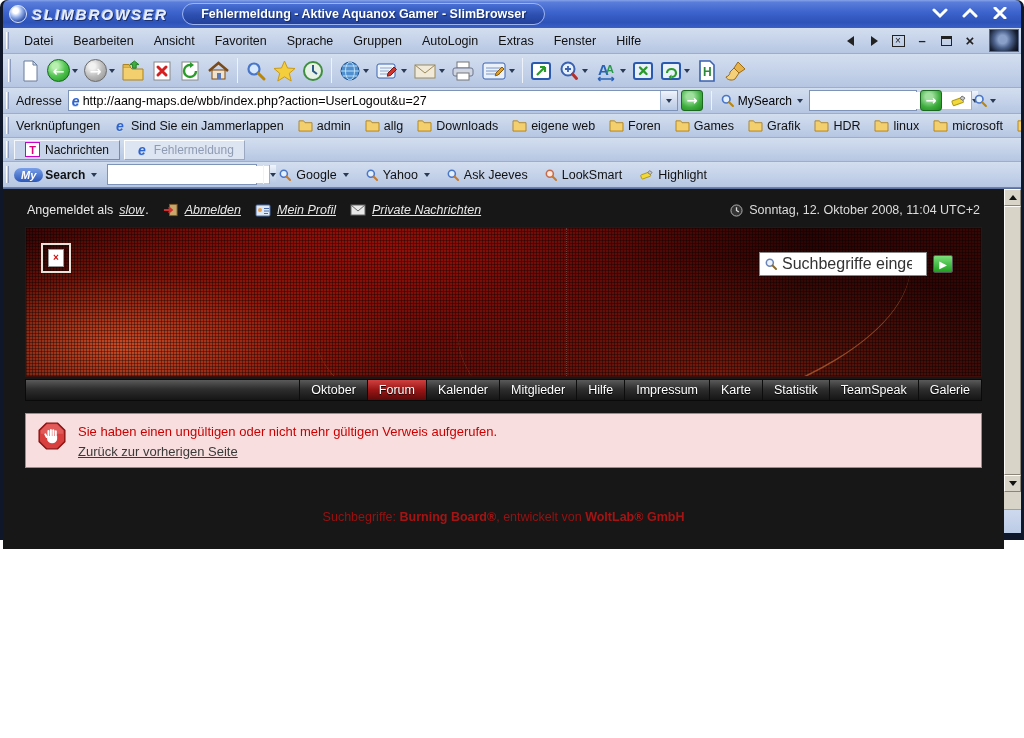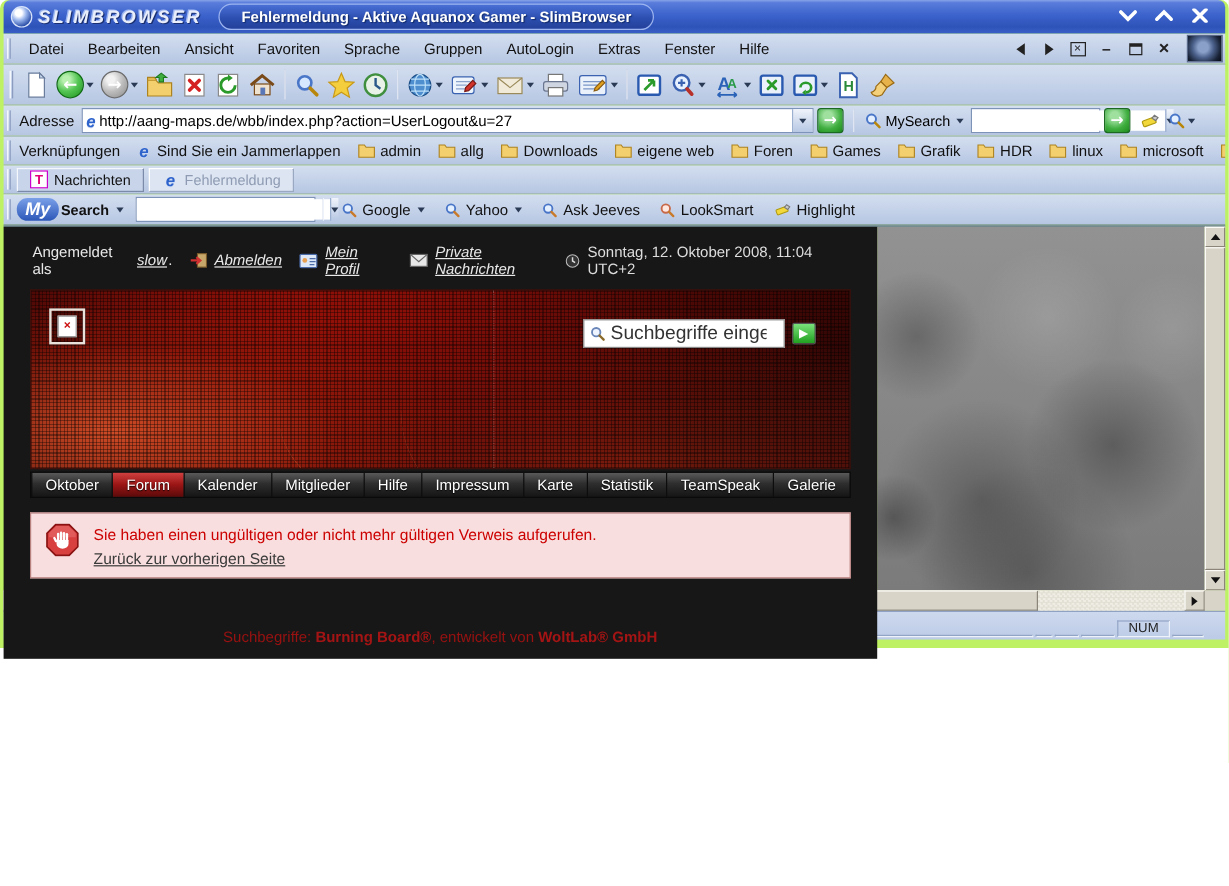--- a/index.html
+++ b/index.html
@@ -1,19 +1,19 @@
 <!DOCTYPE html>
 <html><head>
 <meta charset="utf-8">
 <style>
   * { box-sizing: border-box; margin: 0; padding: 0; }
   html,body { width:1024px; height:738px; overflow:hidden; }
   body { font-family:"Liberation Sans", sans-serif; font-size:12px; }
 
-  .window { width:1024px; height:540px; background:#bef264; padding:0 3px 7px 3px;
+  .window { width:1024px; height:540px; background:#0f172a; padding:0 3px 7px 3px;
             border-radius:7px 7px 0 0; display:flex; flex-direction:column; }
 
   
   .titlebar { height:28px; flex:0 0 28px; display:flex; align-items:center;
     background:linear-gradient(180deg,#87a3e8 0%, #5a7ddb 8%, #3c63cc 45%, #2e53b8 80%, #3a60c8 100%);
     border-radius:6px 6px 0 0; padding:0 6px; position:relative; }
   .logo { display:flex; align-items:center; gap:5px; margin-right:14px; }
   .logo-orb { width:18px; height:18px; border-radius:50%;
     background:radial-gradient(circle at 35% 30%, #ffffff 0 18%, #9db8ee 40%, #2c4fa8 75%, #16306e 100%);
     border:1px solid #d9e4fb; }
@@ -77,27 +77,27 @@
   .tabbar { height:24px; flex:0 0 24px; }
   .tab { display:flex; align-items:center; gap:5px; height:20px; padding:0 10px; margin-right:4px;
     border:1px solid; border-color:#f4f7fc #7a8aa8 #7a8aa8 #f4f7fc; background:#c7d4ea; color:#111; }
   .tab.active { background:#dde5f3; border-color:#ffffff #9aa8c2 #9aa8c2 #ffffff; color:#8e9bb2; }
   .tmobile { width:15px; height:15px; background:#fff; border:1px solid #c0c; color:#e2007a;
     font-weight:bold; font-size:11px; display:flex; align-items:center; justify-content:center; }
 
   
   .searchbar { height:26px; flex:0 0 26px; border-bottom:1px solid #6f82a8; }
   .my-oval { background:linear-gradient(180deg,#7aa0e8,#2c57b8); border-radius:9px; color:#fff; font-weight:bold;
-    font-style:italic; font-size:15px; padding:1px 7px; }
+    font-style:italic; font-size:11px; padding:1px 7px; }
   .my-search-word { font-weight:bold; color:#111; font-size:12px; margin-left:2px; }
   .engine-btn { display:flex; align-items:center; gap:4px; padding:0 8px; color:#111; font-size:12.5px; }
 
   
   .content-wrap { flex:1 1 auto; display:flex; min-height:0; border-top:1px solid #5a6f9c; }
-  .page { flex:1 1 auto; display:flex; flex-direction:row; min-width:0; }
+  .page { flex:1 1 auto; display:flex; flex-direction:column; min-width:0; }
   .forum { background:#171717; height:360px; flex:0 0 360px; position:relative;
     font-family:"Liberation Sans",sans-serif; }
 
   .userbar { display:flex; align-items:center; color:#e8e8e8; padding:14px 24px 6px 24px; font-size:12.5px; gap:6px; }
   .userbar a { color:#e8e8e8; text-decoration:underline;font-style:italic; }
   .ub-icon { display:inline-flex; width:16px; height:14px; align-items:center; justify-content:center; }
   .datebar { margin-left:auto; display:flex; align-items:center; gap:6px; color:#ddd; }
 
   .banner { margin:4px 22px 0 22px; height:150px; position:relative; border:1px solid #3c0f0a; overflow:hidden;
     background:

